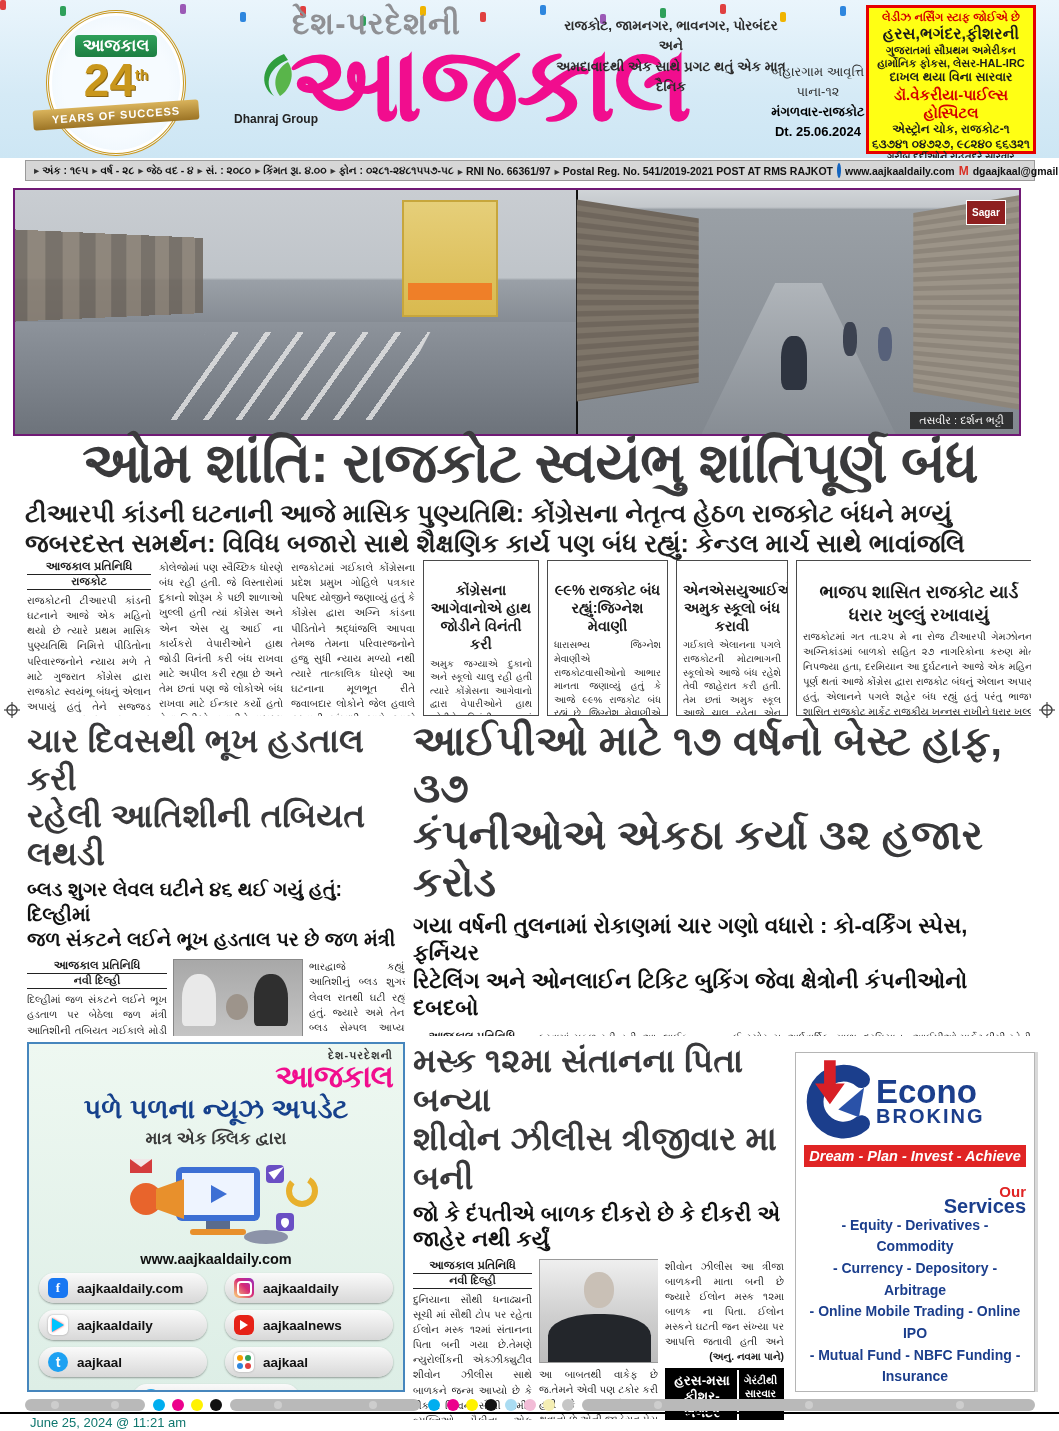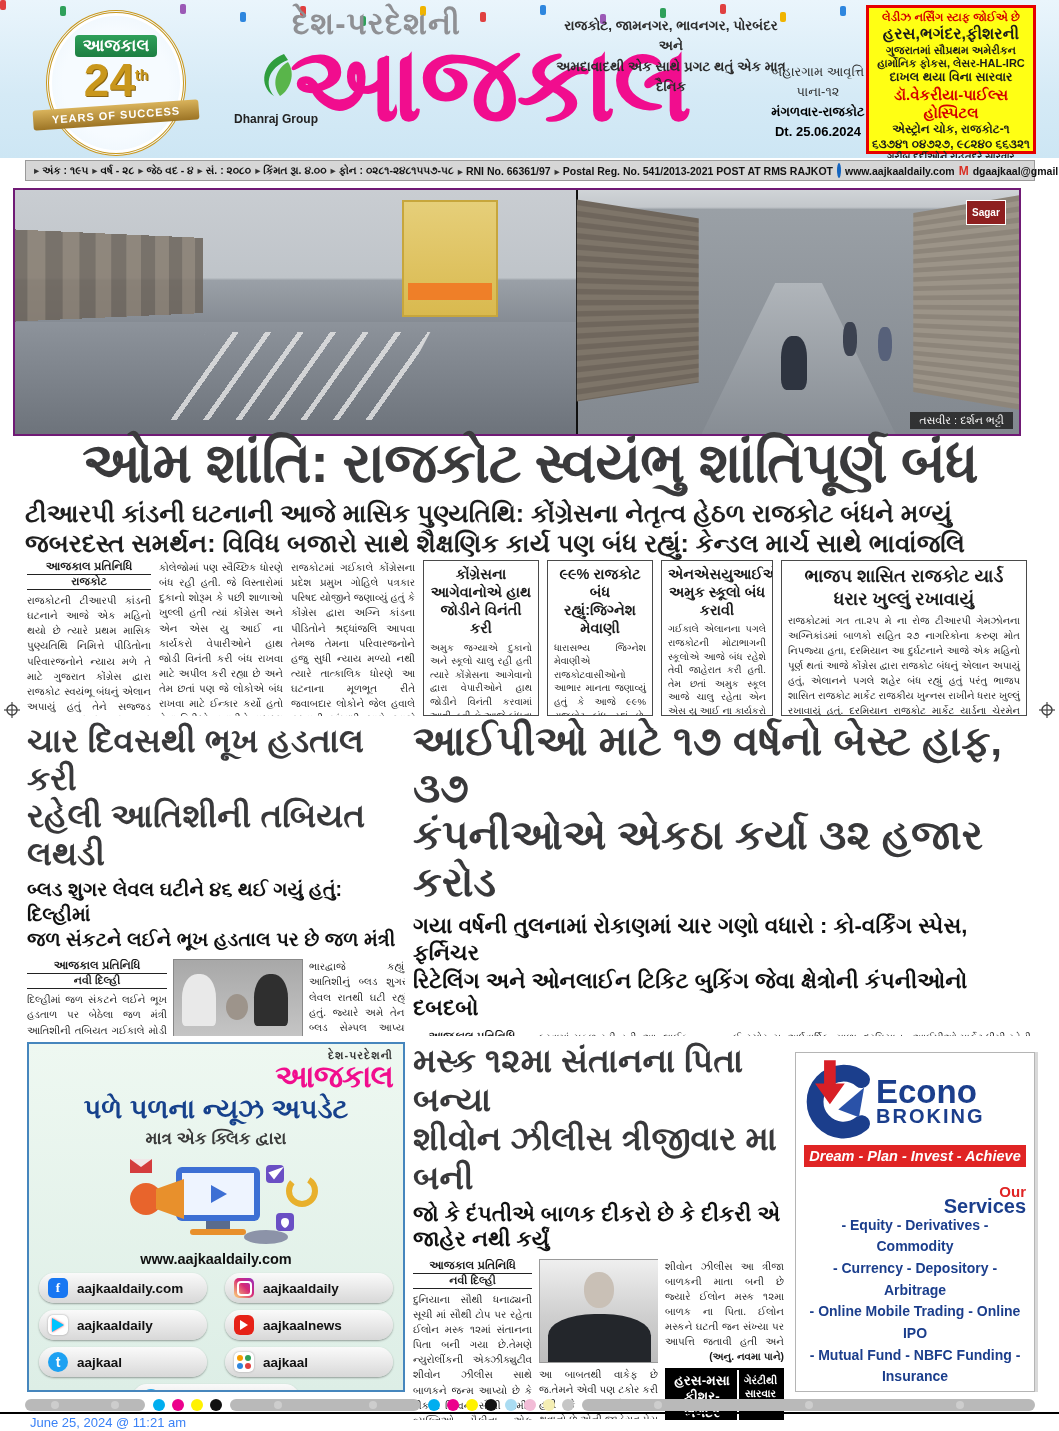--- a/index.html
+++ b/index.html
@@ -81,24 +81,24 @@
   
   .lead-headline{left:25px;top:432px;width:1010px;text-align:center;font-size:56px;font-weight:bold;
       color:#3a3a3c;letter-spacing:-1px;line-height:1.1;}
   .lead-subhead{left:25px;top:498px;width:1010px;font-size:25px;font-weight:bold;color:#1f1f1f;line-height:1.2;text-align:justify;}
   .row1{left:27px;top:560px;width:1004px;height:156px;display:flex;gap:8px;overflow:hidden;}
   .bodytext{font-size:10.3px;line-height:1.47;text-align:justify;color:#222;}
   .lead-col{width:124px;flex:0 0 auto;overflow:hidden;}
   .byline{font-size:11.5px;font-weight:bold;text-align:center;border-bottom:1.5px solid #222;padding-bottom:1px;}
   .dateline{font-size:11px;font-weight:bold;text-align:center;border-bottom:1.5px solid #222;margin-bottom:3px;padding-bottom:1px;}
   .cont{font-weight:bold;text-align:right;font-size:10.3px;}
-  .subbox{border:1.5px solid #4a4a4a;padding:4px 6px;box-sizing:border-box;flex:0 0 auto;overflow:hidden;}
+  .subbox{border:1.5px solid #4a4a4a;padding:20px 6px;box-sizing:border-box;flex:0 0 auto;overflow:hidden;}
   .subbox .bt{font-size:14.5px;font-weight:bold;text-align:center;line-height:1.25;margin-bottom:3px;}
   .subbox .bb{font-size:9.6px;line-height:1.42;text-align:justify;}
-  .sb1{width:116px;} .sb2{width:106px;} .sb3{width:112px;}
+  .sb1{width:116px;} .sb2{width:121px;} .sb3{width:112px;}
   .sb4{width:246px;} .sb4 .bt{font-size:18px;} .sb4 .bb{font-size:10px;line-height:1.5;}
 
   
   .atishi{left:27px;top:722px;width:378px;height:314px;overflow:hidden;}
   .h-mid{font-size:33px;font-weight:bold;color:#39393b;line-height:1.14;}
   .sh-mid{font-size:19.5px;font-weight:bold;color:#111;line-height:1.28;margin-top:5px;}
   .atishi-body{display:flex;gap:6px;margin-top:7px;height:168px;overflow:hidden;}
   .atishi-c1{width:140px;flex:0 0 auto;}
   .atishi-photo{width:128px;height:164px;flex:0 0 auto;position:relative;background:linear-gradient(180deg,#a8a8a8,#c4c4c4 45%,#e3e3e3 75%,#d5d5d5);border:1px solid #888;overflow:hidden;}
   .atishi-photo .med1,.atishi-photo .med2{position:absolute;width:34px;height:52px;background:#e9e9e9;border-radius:45% 45% 10% 10%;top:14px;}
@@ -182,21 +182,21 @@
   .ec-txt{font-size:9.6px;font-weight:bold;color:#1b3e8c;line-height:1.35;}
 
   
   .regmark{width:16px;height:16px;}
   .footerbar{left:25px;top:1398px;width:1010px;height:13px;display:flex;align-items:center;gap:8px;}
   .fseg{height:12px;background:#b9b9b9;border-radius:7px;display:flex;align-items:center;justify-content:space-around;}
   .fdot{width:8px;height:8px;border-radius:50%;background:#cdcdcd;}
   .cdots{display:flex;gap:7px;align-items:center;}
   .cd{width:12px;height:12px;border-radius:50%;}
   .footer-line{left:0px;top:1412px;width:1059px;border-top:2px solid #000;}
-  .footer-date{left:30px;top:1415px;font-size:13px;color:#3b82f6;}
+  .footer-date{left:30px;top:1415px;font-size:13px;color:#0f766e;}
 </style>
 </head>
 <body>
 
 <div class="abs header">
   <div class="confetti"></div>
 
   <div class="abs badge">
     <div class="badge-logo">આજકાલ</div>
     <div class="badge-24"><span>24</span><sup>th</sup></div>
@@ -240,21 +240,21 @@
 </div>
 
 <div class="abs infobar">
   <span class="ib-item">અંક : ૧૯૫</span>
   <span class="ib-item">વર્ષ - ૨૮</span>
   <span class="ib-item">જેઠ વદ - ૪</span>
   <span class="ib-item">સં. : ૨૦૮૦</span>
   <span class="ib-item">કિંમત રૂા. ૪.૦૦</span>
   <span class="ib-item">ફોન : ૦૨૮૧-૨૪૮૧૫૫૭-૫૮</span>
   <span class="ib-item">RNI No. 66361/97</span>
-  <span class="ib-item">Postal Reg. No. 541/2013-2021 POST AT RMS RAJKOT</span>
+  <span class="ib-item">Postal Reg. No. 541/2019-2021 POST AT RMS RAJKOT</span>
   <span class="globe-icon"></span>
   <span>www.aajkaaldaily.com</span>
   <span class="gmail-icon"></span>
   <span>dgaajkaal@gmail.com</span>
 </div>
 
 <div class="abs photoblock">
   <div class="photoL">
     <div class="bldg-left"></div>
     <div class="bldg-yellow"></div>

